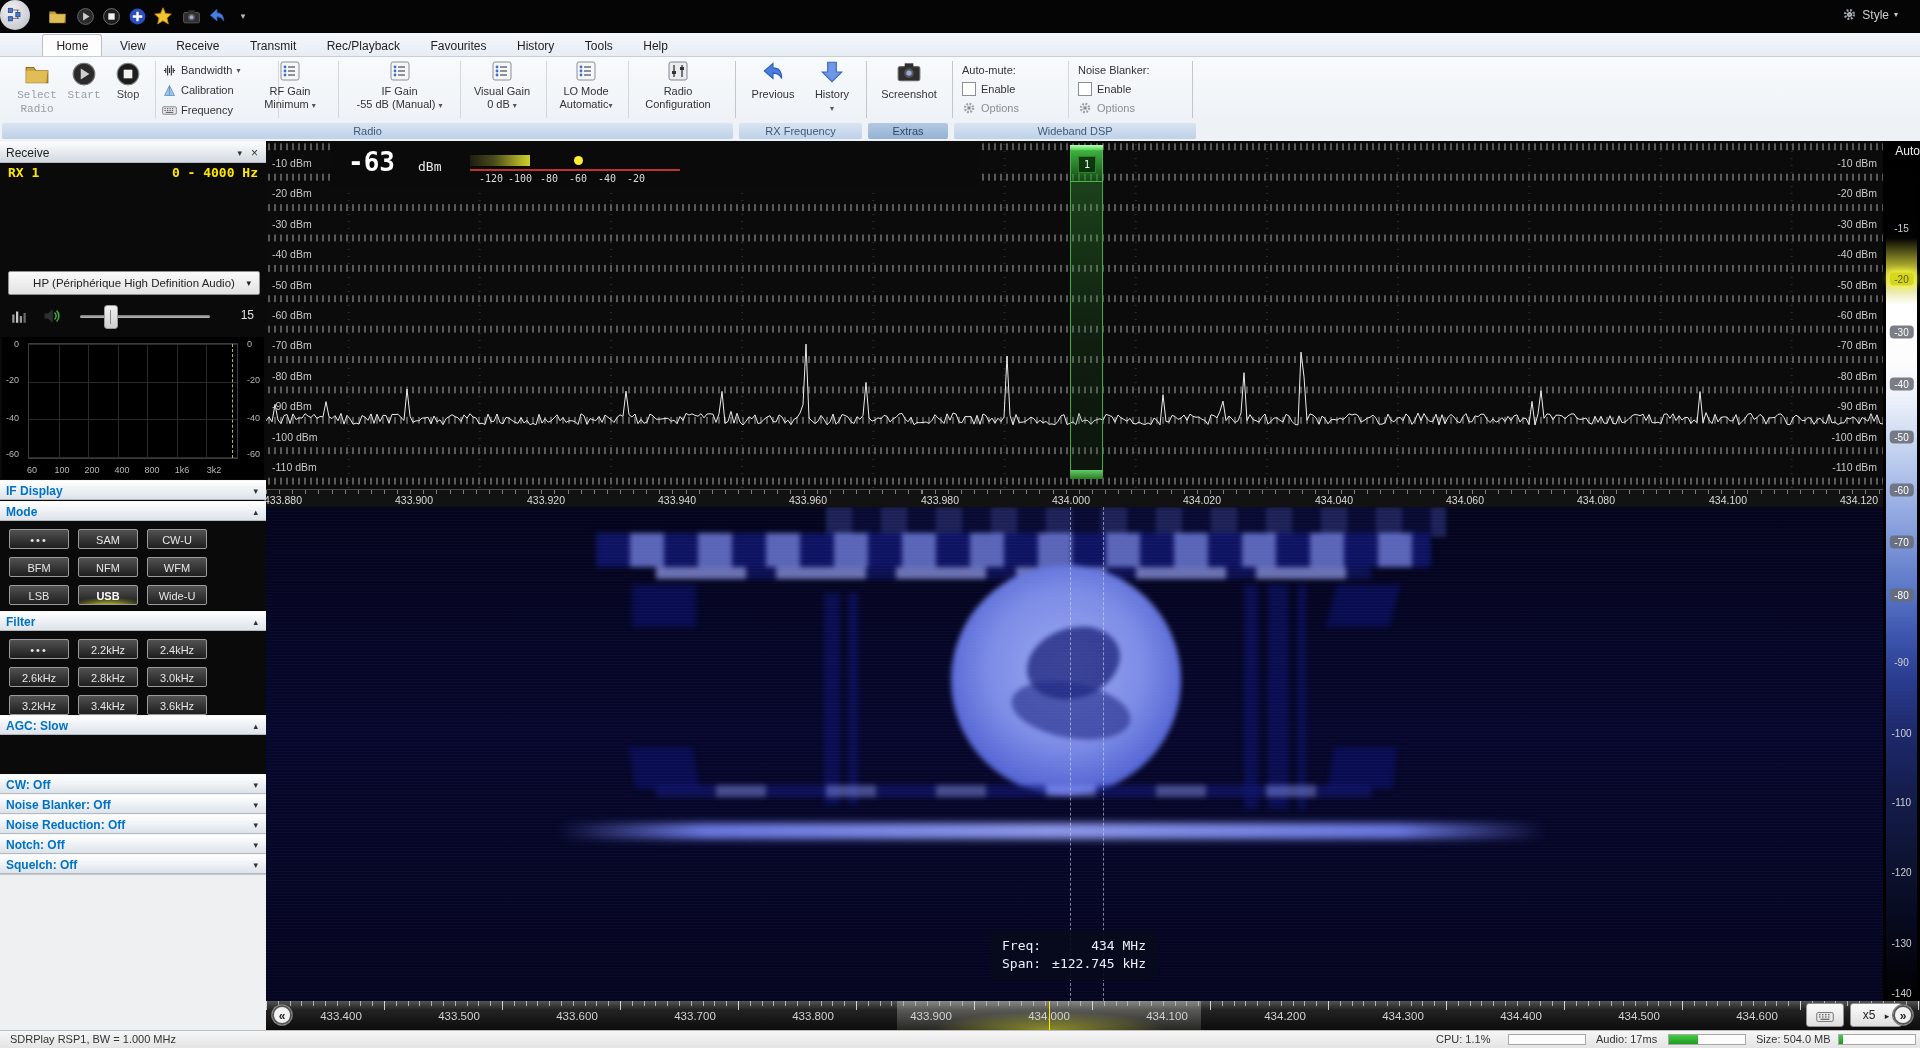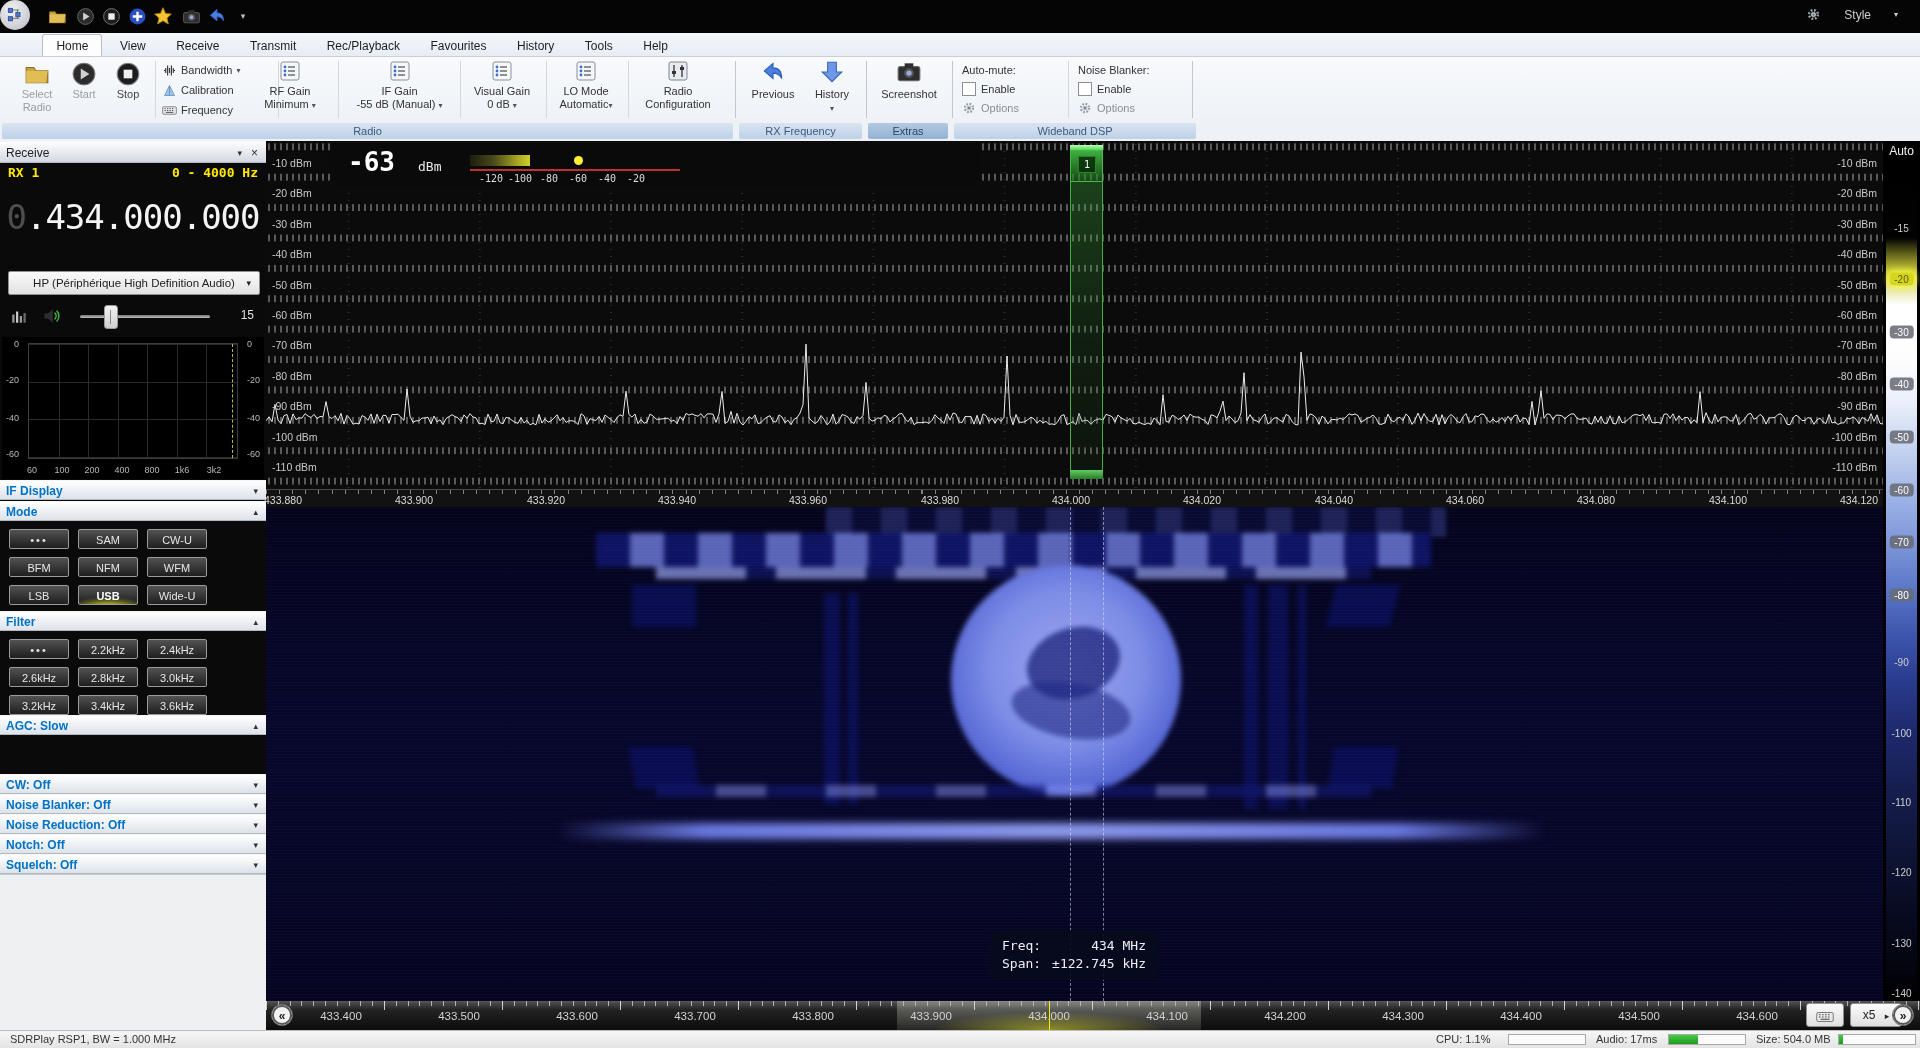--- a/index.html
+++ b/index.html
@@ -7,35 +7,35 @@
        font-family:"Liberation Sans",sans-serif;-webkit-font-smoothing:antialiased;}
   .abs{position:absolute;}
   svg.ic{display:inline-block;vertical-align:middle;}
 
   
   #titlebar{left:0;top:0;width:1920px;height:33px;background:#050505;}
   .qa-icon{position:absolute;top:5px;width:22px;height:22px;border-radius:50%;
            display:flex;align-items:center;justify-content:center;cursor:default;}
   #app-button{left:6px;top:2px;width:30px;height:30px;background:radial-gradient(circle at 40% 35%,#f2f2f2,#c9ccd2 70%,#9aa0a8);
               border-radius:50%;display:flex;align-items:center;justify-content:center;}
-  #style-button{position:absolute;right:22px;top:7px;color:#cfcfcf;font-size:12px;display:flex;gap:23px;align-items:center;}
+  #style-button{position:absolute;right:22px;top:7px;color:#cfcfcf;font-size:12px;display:flex;gap:5px;align-items:center;}
 
   
   #tabs{left:0;top:33px;width:1920px;height:23px;background:linear-gradient(#f4f7fb,#e7edf5);
         border-bottom:1px solid #c9cdd4;}
   .tab{position:relative;display:inline-block;padding:4px 13px 3px;font-size:12px;color:#1e1e1e;top:1px;}
   .tab.active{background:#fdfdfd;border:1px solid #b9bec7;border-bottom:none;border-radius:3px 3px 0 0;}
 
   
   #ribbon{left:0;top:57px;width:1920px;height:65px;background:linear-gradient(#f8fafc,#eef2f7);}
   .rsep{position:absolute;top:4px;bottom:4px;width:1px;background:#d4d8de;}
   .rsep.strong{background:#c2c7cf;}
   .bigbtn{position:absolute;top:2px;width:70px;height:60px;text-align:center;font-size:11px;color:#444;line-height:13px;}
   .bigbtn .bicon{display:block;margin:2px auto 1px;}
-  .dim{color:#9a9da2;}
+  .dim{color:#9a9da2;font-family:Liberation Mono, monospace;}
   .twoline{position:absolute;top:2px;text-align:center;font-size:11px;color:#333;line-height:13px;}
   .caret{font-size:8px;color:#555;}
   .smallrow{position:absolute;left:0;height:20px;font-size:11px;color:#333;display:flex;align-items:center;gap:4px;white-space:nowrap;}
   .wbcol{position:absolute;top:3px;font-size:11px;color:#333;}
   .wbcol .wrow{height:19px;display:flex;align-items:center;gap:5px;}
   .cbox{width:12px;height:12px;background:#fff;border:1px solid #8a8f96;display:inline-block;}
 
   
   #grouprow{left:0;top:122px;width:1920px;height:19px;background:#eef2f7;}
   .gl{position:absolute;top:1px;height:16px;border-radius:2px;background:linear-gradient(#d9e4f2,#bed1e8);
@@ -152,21 +152,21 @@
   #bb-yline{position:absolute;left:783px;top:0;width:1px;height:29px;background:#ffee00;}
   .bbl{position:absolute;top:9px;transform:translateX(-50%);color:#d2d2d2;font-size:11.5px;}
   .bb-round{position:absolute;top:3px;width:22px;height:22px;border-radius:50%;background:#f1f1f1;
       border:1px solid #666;box-shadow:inset 0 0 0 2px #555;color:#222;font-size:12px;font-weight:bold;
       text-align:center;line-height:22px;box-sizing:border-box;}
   .bb-btn{position:absolute;top:2px;height:24px;background:linear-gradient(#fbfbfb,#dfdfdf);border:1px solid #8f8f8f;
       border-radius:3px;box-sizing:border-box;color:#222;font-size:12px;text-align:center;line-height:22px;}
 
   
   #rightscale{left:1883px;top:141px;width:37px;height:860px;background:#000;}
-  #rs-auto{position:absolute;left:0;top:3px;width:37px;text-align:center;color:#f0f0f0;font-size:12px;}
+  #rs-auto{position:absolute;left:0;top:3px;width:37px;text-align:right;color:#f0f0f0;font-size:12px;}
   #rs-bar{position:absolute;left:3px;top:22px;width:31px;height:833px;
       background:linear-gradient(180deg,#000 0%,#020202 9%,#caca38 13%,#ffffff 17%,#fdfdfe 24%,#e9eef9 29%,
       #c6d5f0 34%,#9fb4e6 40%,#7b94d8 46%,#5672c4 52%,#3c54ac 57%,#2a3c8e 62%,#1e2a6e 68%,#161e50 75%,
       #0e1434 83%,#070a1e 91%,#010103 100%);}
   .rsl{position:absolute;left:50%;transform:translate(-50%,-50%);font-size:10px;color:#cfcfcf;}
   .rsl.badge{background:rgba(105,108,118,.88);color:#fff;border-radius:4px;padding:1px 5px;}
   .rsl.yellow{background:#d6d61e;color:#5a5a10;border-radius:4px;padding:1px 5px;box-shadow:0 0 6px 2px rgba(255,255,60,.8);}
 
   
   #statusbar{left:0;top:1030px;width:1920px;height:18px;background:linear-gradient(#f6f6f6,#e4e4e4);
@@ -478,23 +478,20 @@
 
 <div class="abs" id="leftpanel">
   <div class="phdr" id="rcv-header">
     <span>Receive</span>
     <span class="hbtn" style="right:24px;font-size:9px">▾</span>
     <span class="hbtn" style="right:8px">×</span>
   </div>
   <div class="abs mono" id="rxrow">
     <span style="position:absolute;left:8px">RX 1</span>
     <span style="position:absolute;right:8px">0 - 4000 Hz</span>
-  </div>
-  <div class="abs mono" id="bigfreq">
-    <span class="fdim">0</span><span class="fbright">.434.000.000</span>
   </div>
   <div class="abs" id="audiodd">
     <span>HP (Périphérique High Definition Audio)</span>
     <span class="ddarr">▾</span>
   </div>
   <div class="abs" id="volrow">
     <svg class="ic" style="position:absolute;left:10px;top:6px" width="18" height="18">
         <use href="#i-eq"></use>
       </svg>
     <svg class="ic" style="position:absolute;left:42px;top:5px" width="20" height="20">

